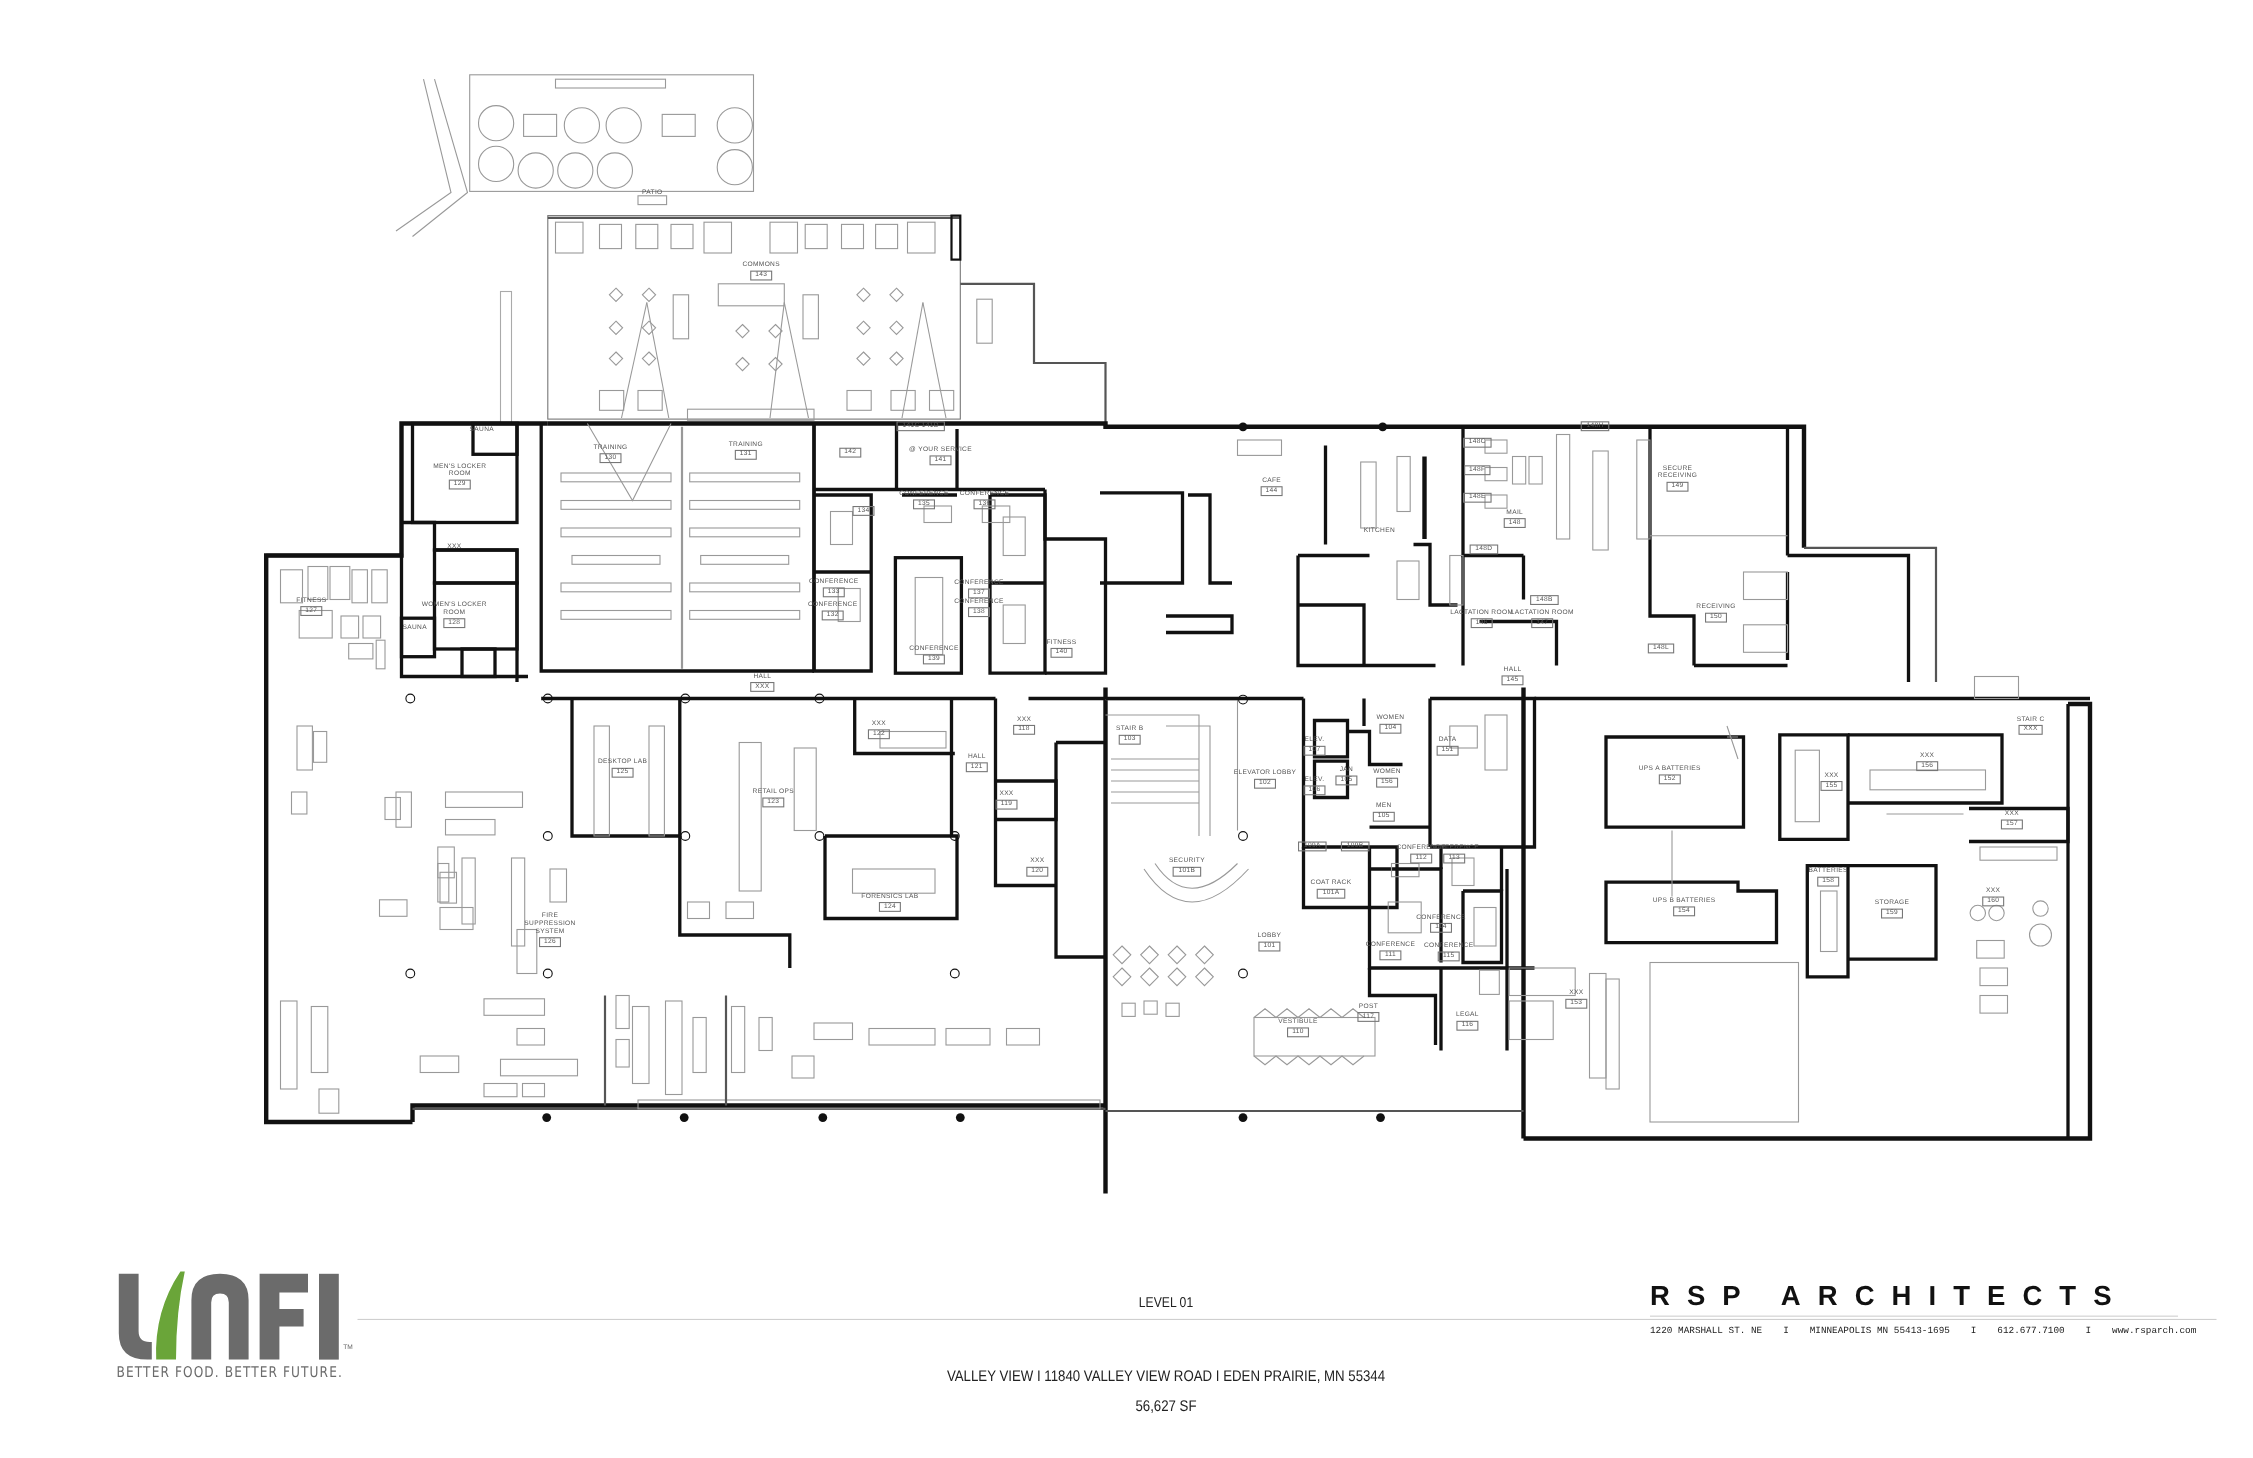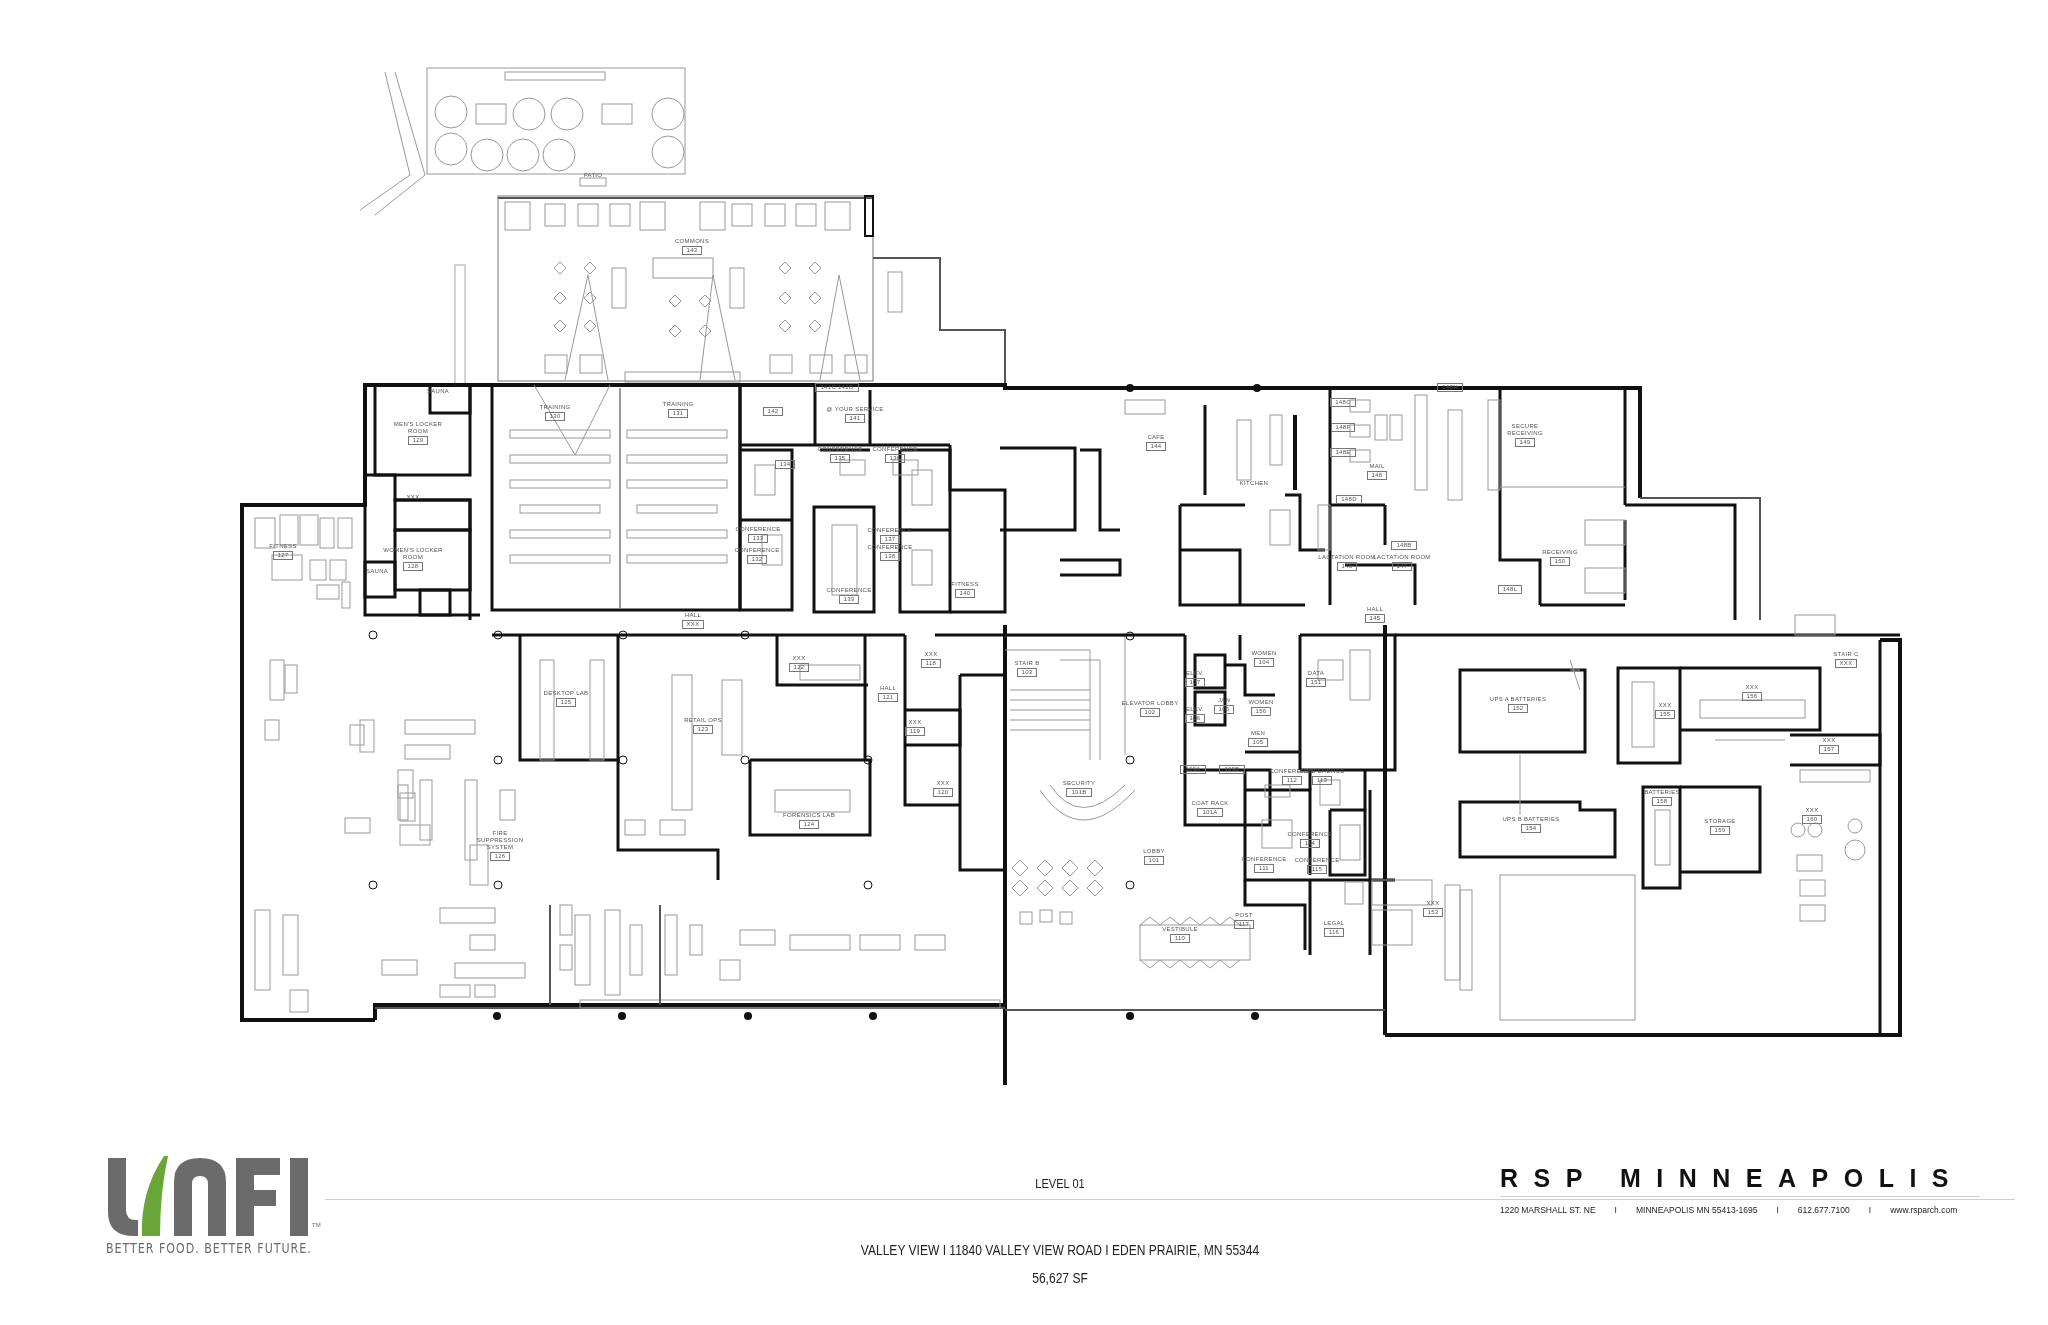--- a/index.html
+++ b/index.html
@@ -11,21 +11,21 @@
   .unfi-logo { position:absolute; left:104px; top:1152px; width:216px; height:86px; }
   .unfi-tagline { position:absolute; left:106px; top:1240px; font-family:"DejaVu Sans", sans-serif; font-size:13.5px; color:#6b6b6b; letter-spacing:1.2px; transform:scaleX(0.82); transform-origin:left top; white-space:nowrap; }
   .unfi-tm { position:absolute; left:312px; top:1222px; font-size:6px; color:#666; }
   .divider { position:absolute; left:325px; top:1199px; width:1690px; height:1px; background:#cfcfcf; }
   .level-label { position:absolute; left:1000px; top:1176px; width:120px; text-align:center; font-size:13px; color:#222; transform:scaleX(0.85); }
   .address { position:absolute; left:700px; top:1242px; width:720px; text-align:center; font-size:14px; color:#222; transform:scaleX(0.86); white-space:nowrap; }
   .area { position:absolute; left:960px; top:1270px; width:200px; text-align:center; font-size:14px; color:#222; transform:scaleX(0.86); }
   .rsp-name { position:absolute; left:1500px; top:1164px; width:500px; font-family:"Liberation Sans", sans-serif; font-weight:bold; font-size:25px; letter-spacing:15.5px; color:#111; white-space:nowrap; }
   .rsp-rule { position:absolute; left:1500px; top:1196px; width:480px; height:1px; background:#cfcfcf; }
   .rsp-contact { position:absolute; left:1500px; top:1205px; font-size:8.5px; color:#222; white-space:nowrap; display:flex; gap:0; }
-  .rsp-contact span { display:inline-block; }
+  .rsp-contact span { display:inline-block;font-family:Liberation Mono, monospace; }
   .rsp-contact .sep { margin:0 19px; }
 </style>
 </head>
 <body>
 
 <svg id="plan" viewBox="0 0 2048 1100" xmlns="http://www.w3.org/2000/svg">
   <g fill="none" stroke="#111" stroke-linejoin="miter">
 
     <g stroke="#999" stroke-width="1">
       <rect x="427" y="68" width="258" height="106"></rect>
@@ -492,21 +492,21 @@
   </svg>
   <span class="unfi-tm">TM</span>
   <div class="unfi-tagline">BETTER FOOD. BETTER FUTURE.</div>
 
   <div class="divider"></div>
 
   <div class="level-label">LEVEL 01</div>
   <div class="address">VALLEY VIEW  I  11840 VALLEY VIEW ROAD  I  EDEN PRAIRIE, MN 55344</div>
   <div class="area">56,627 SF</div>
 
-  <div class="rsp-name">RSP MINNEAPOLIS</div>
+  <div class="rsp-name">RSP ARCHITECTS</div>
   <div class="rsp-rule"></div>
   <div class="rsp-contact">
     <span>1220 MARSHALL ST. NE</span>
     <span class="sep">I</span>
     <span>MINNEAPOLIS MN 55413-1695</span>
     <span class="sep">I</span>
     <span>612.677.7100</span>
     <span class="sep">I</span>
     <span>www.rsparch.com</span>
   </div>

